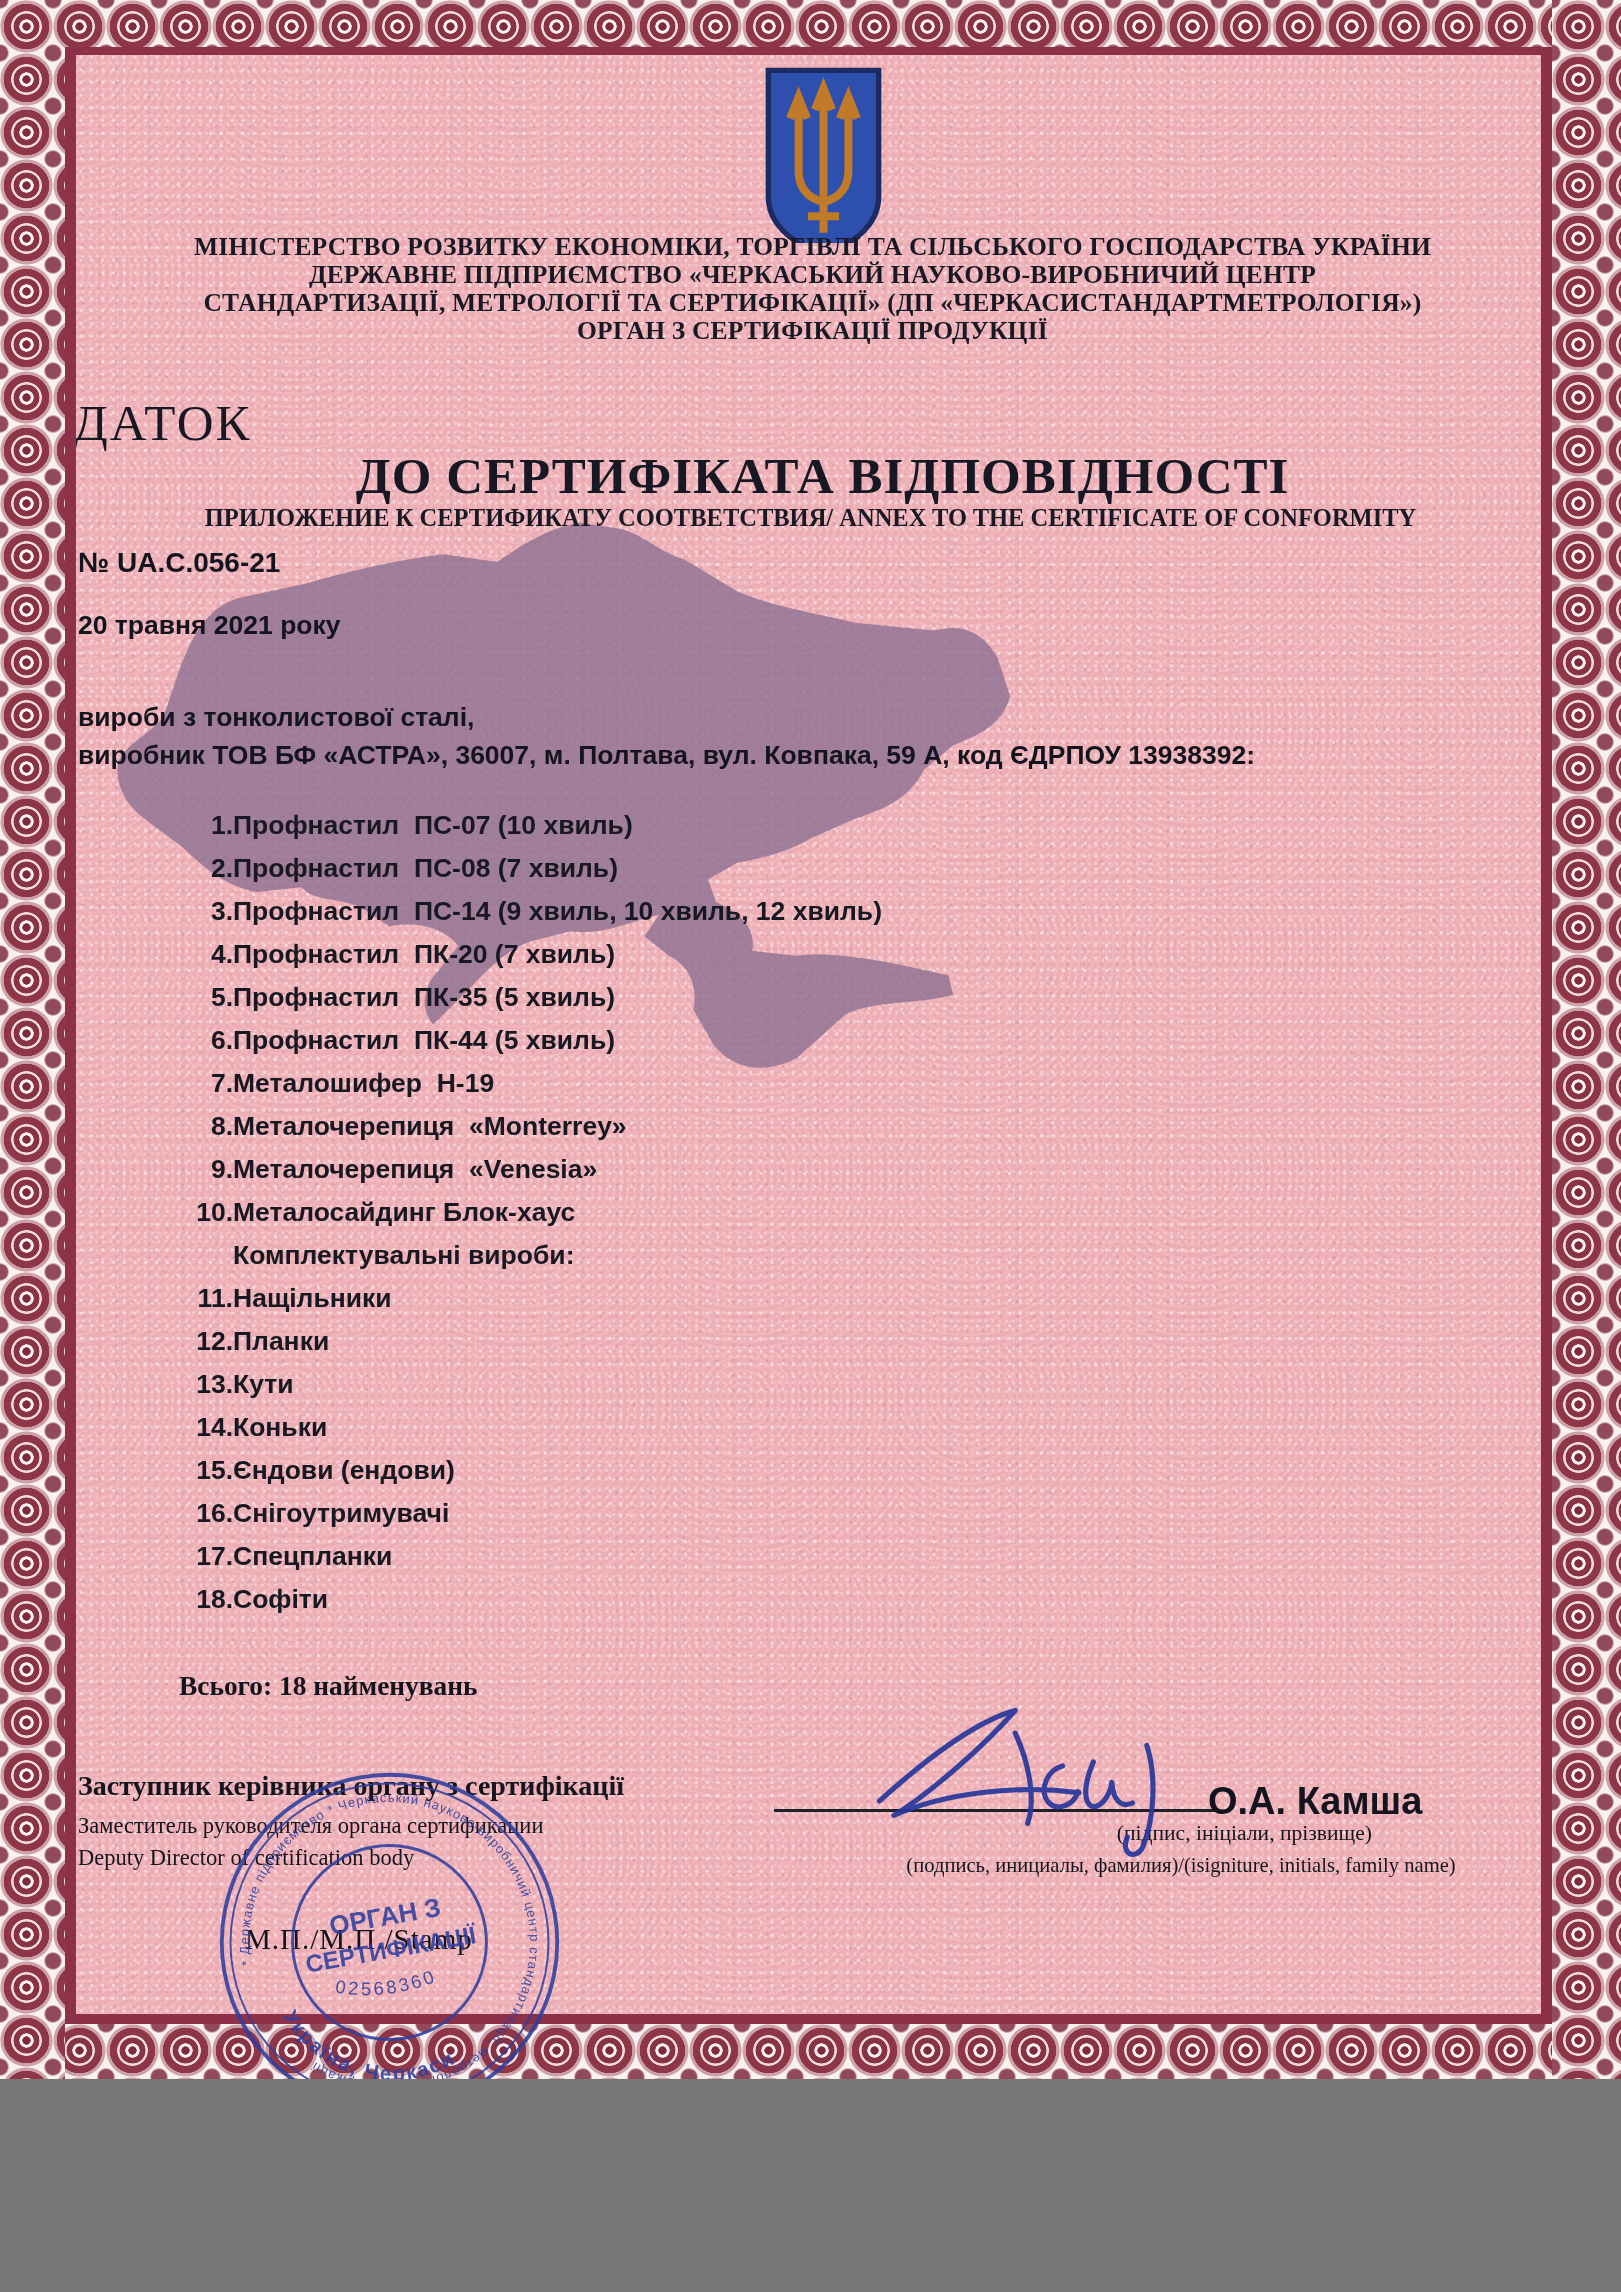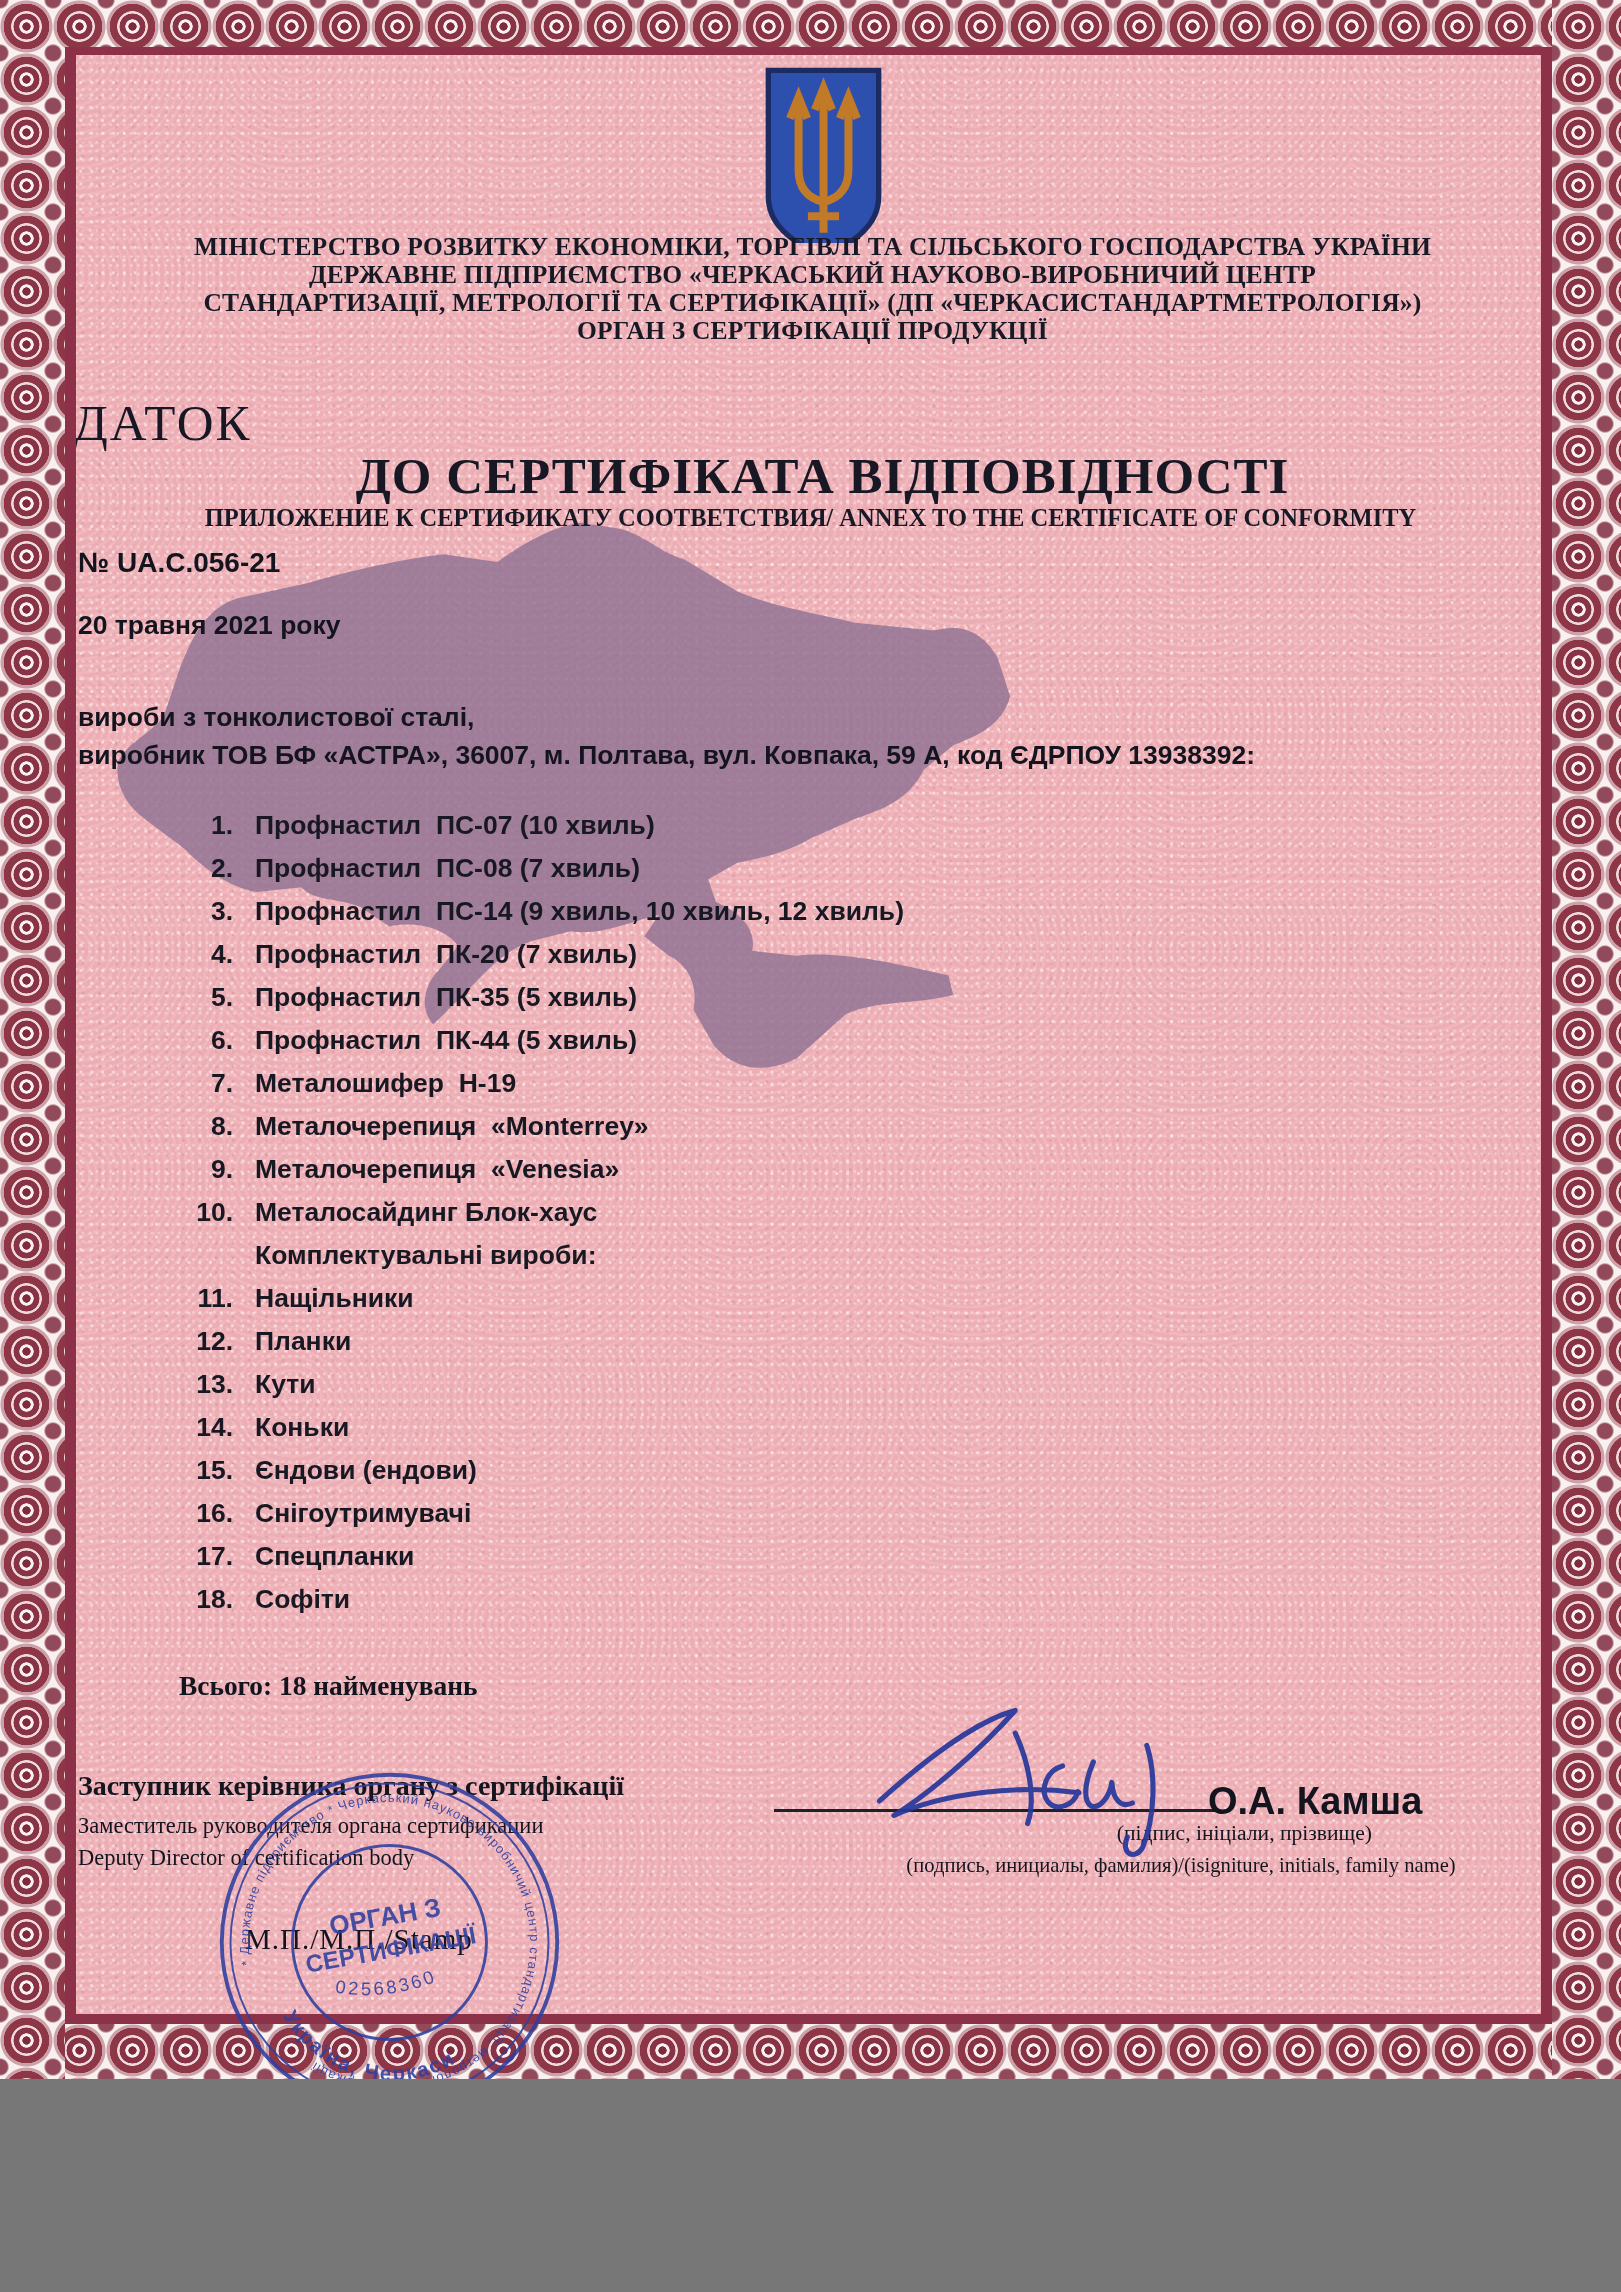--- a/index.html
+++ b/index.html
@@ -42,21 +42,21 @@
   .title2{left:0;top:447px;width:1621px;text-align:center;font-weight:bold;font-size:51px;letter-spacing:1px;color:#181824;padding-left:12px;}
   .subtitle{left:0;top:504px;width:1621px;text-align:center;font-weight:bold;font-size:24.5px;color:#191926;}
   .sans{font-family:"Liberation Sans", sans-serif;}
   .cert-no{left:78px;top:547px;font-weight:bold;font-size:28px;}
   .cert-date{left:78px;top:610px;font-weight:bold;font-size:26.5px;}
   .intro{left:78px;top:698px;font-weight:bold;font-size:26.5px;line-height:38px;}
   .plist{left:127px;top:810px;width:1137px;}
   .row{display:flex;height:43px;align-items:flex-start;font-weight:bold;font-size:26.5px;
        font-family:"Liberation Sans", sans-serif;color:#181822;}
   .row .num{width:106px;text-align:right;}
-  .row .txt{margin-left:22px;white-space:pre;}
+  .row .txt{margin-left:0;white-space:pre;}
   .total{left:179px;top:1671px;font-weight:bold;font-size:27.4px;font-family:Liberation Serif, serif;}
   .pos-ua{left:78px;top:1770px;font-weight:bold;font-size:28px;color:#15151f;}
   .pos-ru{left:78px;top:1813px;font-size:22.5px;}
   .pos-en{left:78px;top:1845px;font-size:22.5px;}
   .mp{left:201px;top:1923px;font-size:29px;letter-spacing:1px;margin-left:44px;}
   .sig-line{left:774px;top:1809px;width:443px;height:2.9px;background:#20202a;z-index:2;}
   .sig-name{left:1208px;top:1780px;font-weight:bold;font-size:38px;}
   .cap1{left:970px;top:1821px;width:402px;text-align:right;font-size:21.6px;}
   .cap2{left:887px;top:1854px;width:588px;text-align:center;font-size:20.6px;}
   .signature{position:absolute;left:861px;top:1702px;width:329px;height:165px;z-index:5;}

